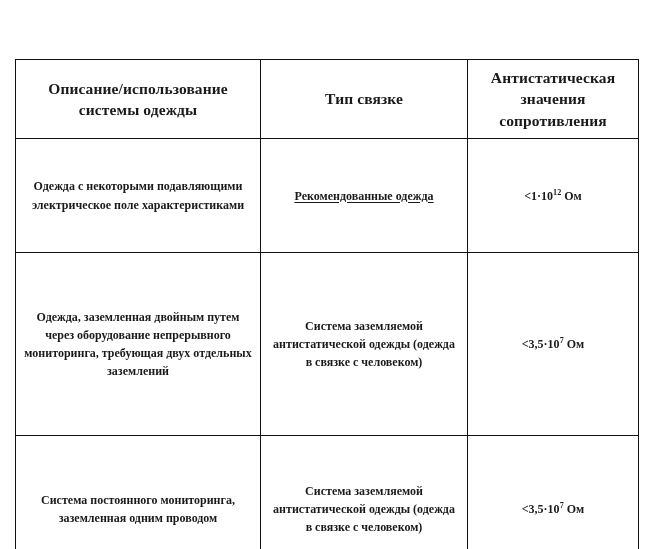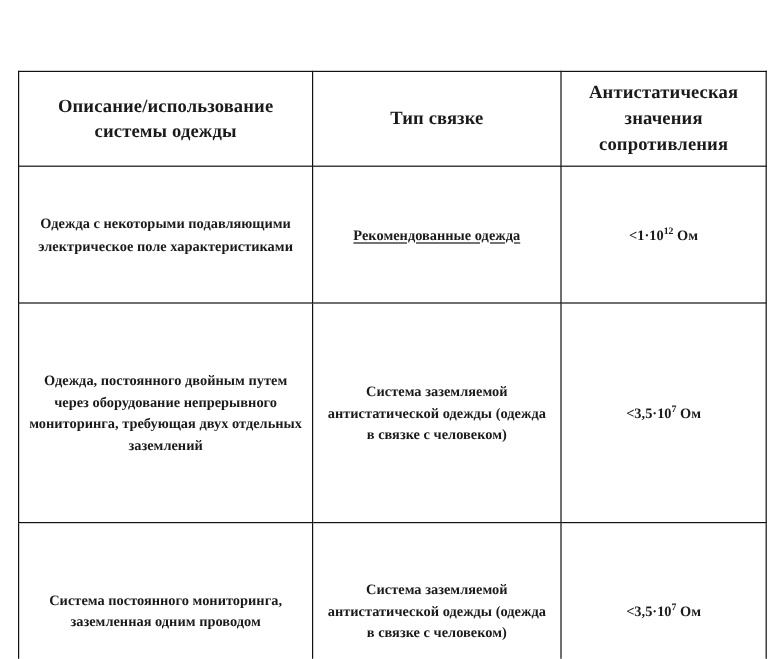--- a/index.html
+++ b/index.html
@@ -122,21 +122,21 @@
             <span class="underlined">Рекомендованные одежда</span>
           </td>
           <td class="cell-value">
             <span class="value-text"><span>&lt;1·10</span><sup>12</sup><span> Ом</span></span>
           </td>
         </tr>
 
 
 
         <tr class="r4">
-          <td class="cell-desc">Одежда, постоянного двойным путем через оборудование непрерывного мониторинга, требующая двух отдельных заземлений</td>
+          <td class="cell-desc">Одежда, заземленная двойным путем через оборудование непрерывного мониторинга, требующая двух отдельных заземлений</td>
           <td class="cell-type">Система заземляемой антистатической одежды (одежда в связке с человеком)</td>
           <td class="cell-value">
             <span class="value-text"><span>&lt;3,5·10</span><sup>7</sup><span> Ом</span></span>
           </td>
         </tr>
 
         <tr class="r5">
           <td class="cell-desc">Система постоянного мониторинга, заземленная одним проводом</td>
           <td class="cell-type">Система заземляемой антистатической одежды (одежда в связке с человеком)</td>
           <td class="cell-value">

